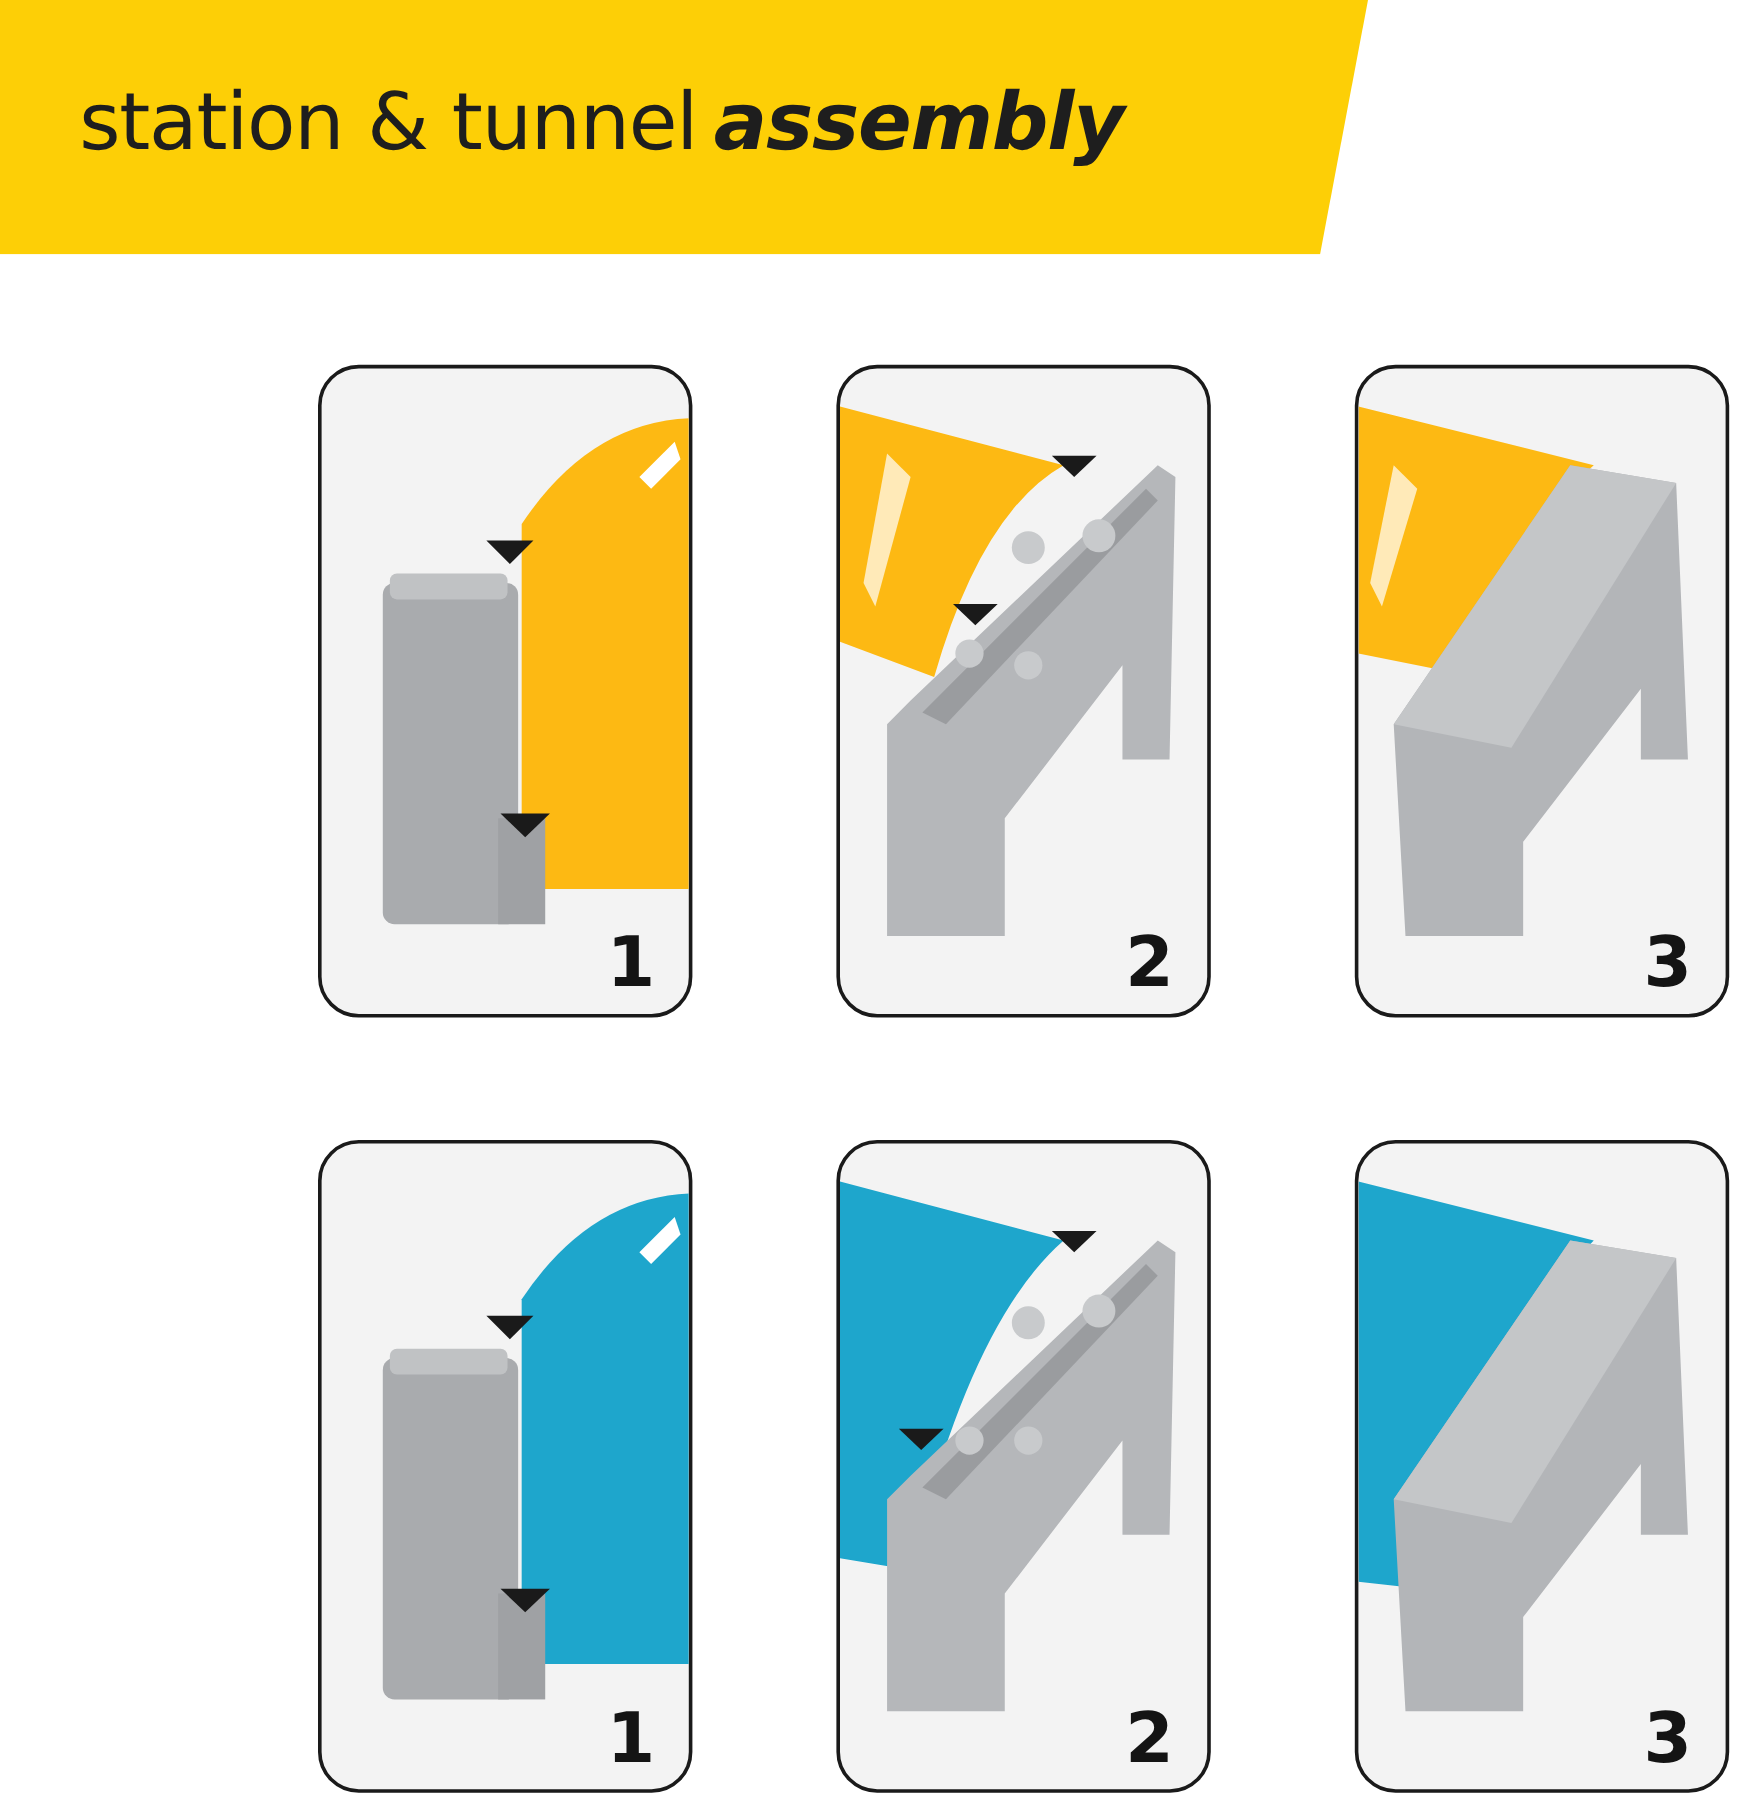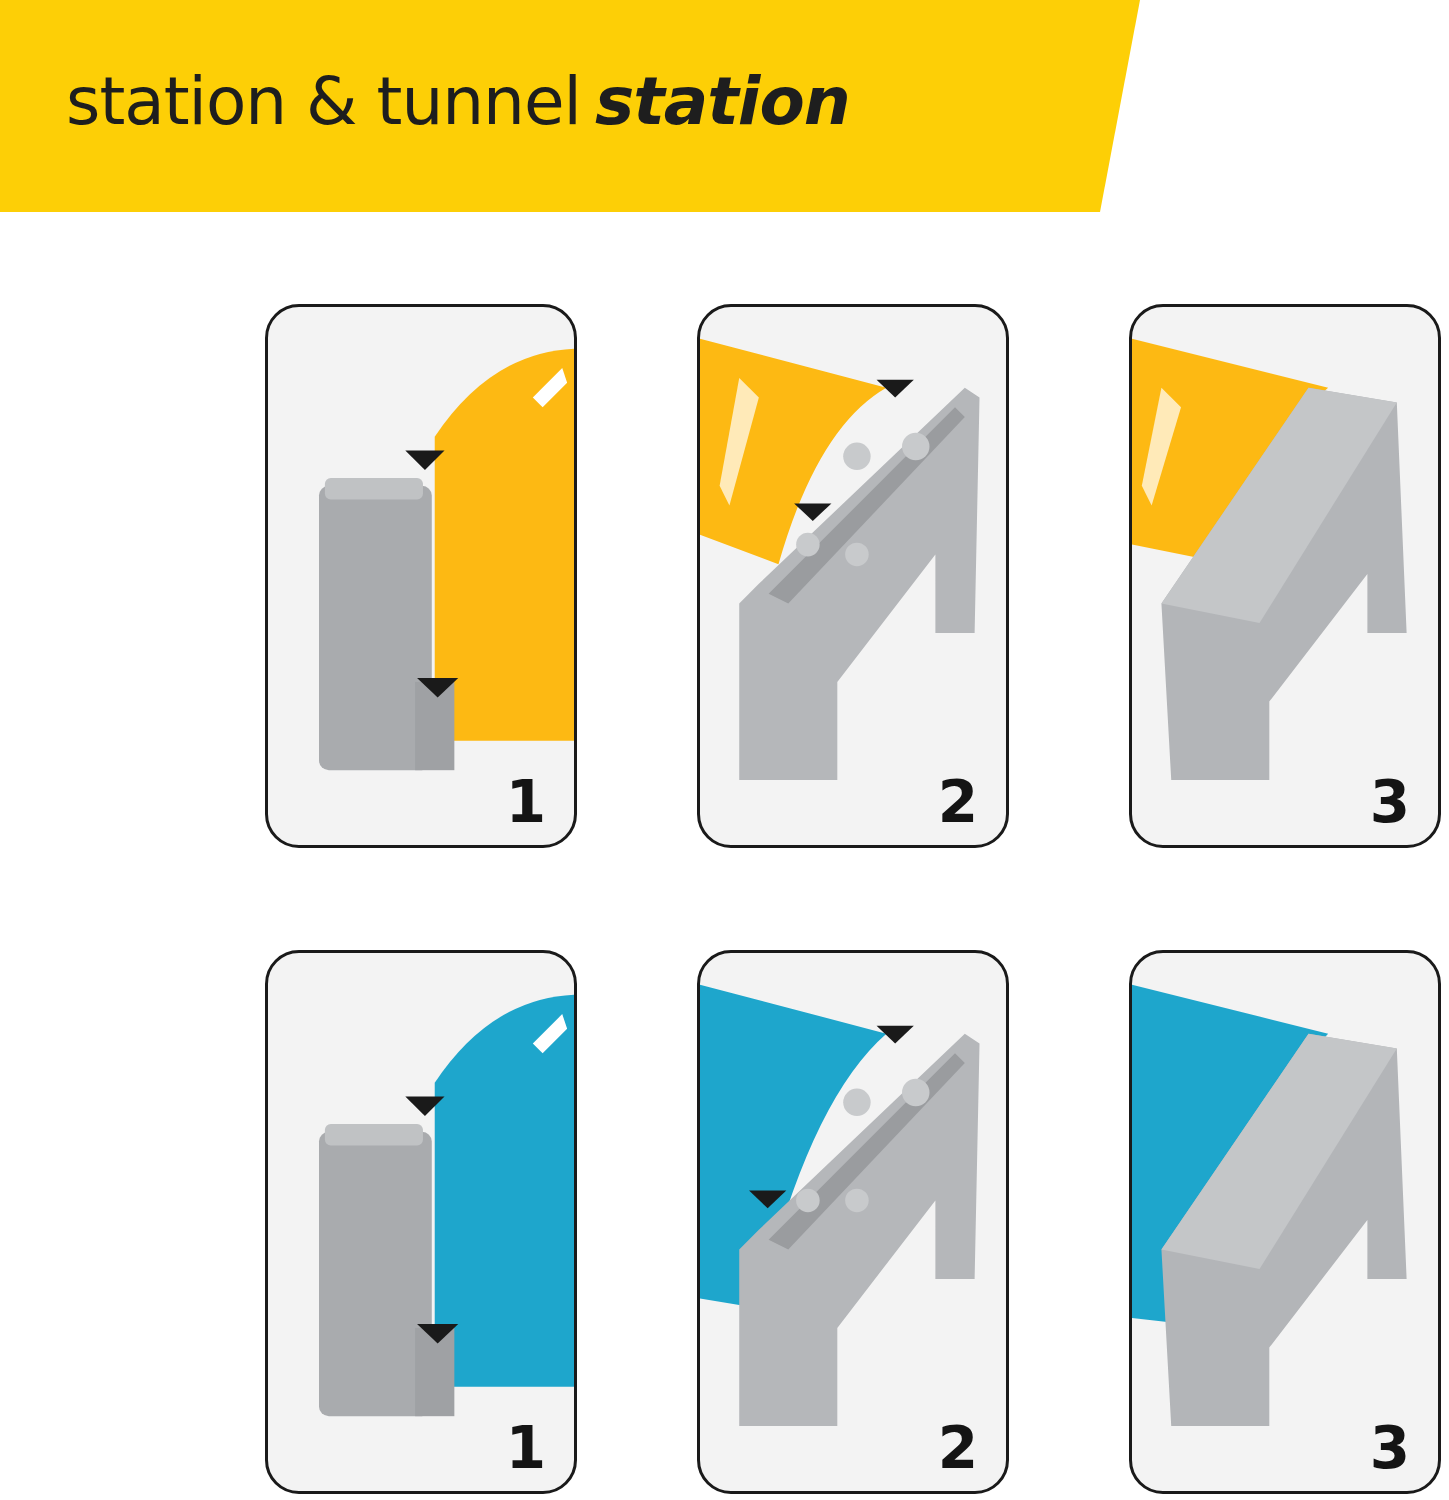--- a/index.html
+++ b/index.html
@@ -11,21 +11,21 @@
   .title .bold{font-weight:700;font-style:italic;margin-left:14px;}
   .panel{position:absolute;width:312px;height:544px;border:3px solid #1a1a1a;border-radius:34px;background:#f3f3f3;overflow:hidden;box-sizing:border-box;}
   .panel svg{position:absolute;left:0;top:0;width:100%;height:100%;}
   .step-num{position:absolute;right:28px;bottom:14px;font-size:58px;font-weight:700;color:#141414;line-height:1;}
 </style>
 </head>
 <body>
 
 <div class="banner"></div>
 <div class="title">
-  <span class="light">station &amp; tunnel</span><span class="bold">station</span>
+  <span class="light">station &amp; tunnel</span><span class="bold">assembly</span>
 </div>
 
 <div class="panel" style="left:265px;top:304px;">
   <svg viewBox="0 0 312 544">
     <path d="M170 130 Q230 40 320 40 L320 440 L170 440 Z" fill="#fdb913"></path>
     <path d="M270 90 L300 60 L305 75 L280 100 Z" fill="#fff"></path>
     <rect x="52" y="180" width="115" height="290" rx="10" fill="#a9abae"></rect>
     <rect x="58" y="172" width="100" height="22" rx="6" fill="#c0c2c4"></rect>
     <rect x="150" y="380" width="40" height="90" fill="#9fa1a4"></rect>
     <polygon points="140,144 180,144 160,164" fill="#1a1a1a"></polygon>

